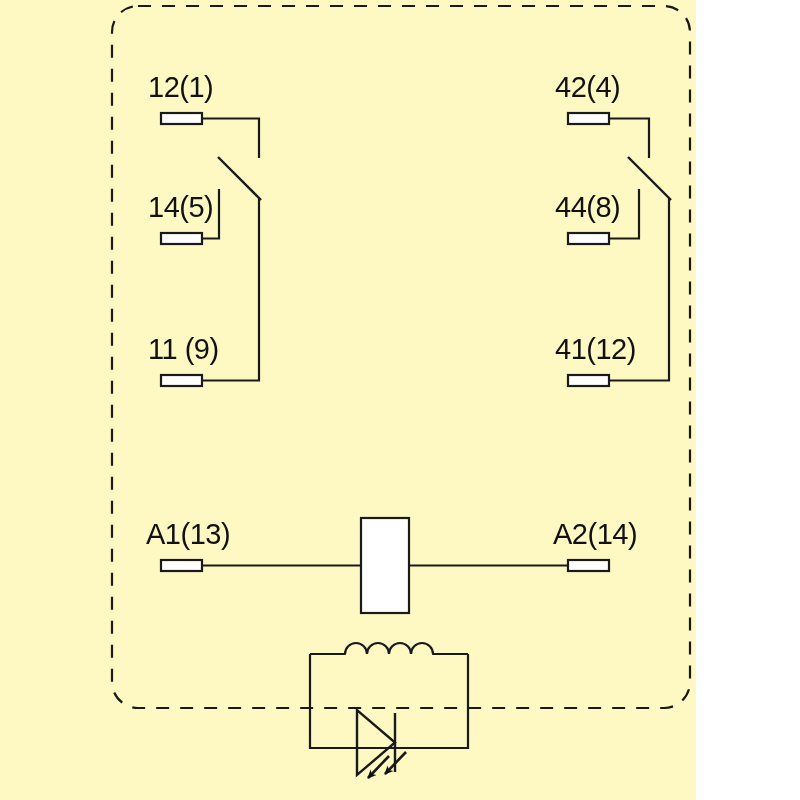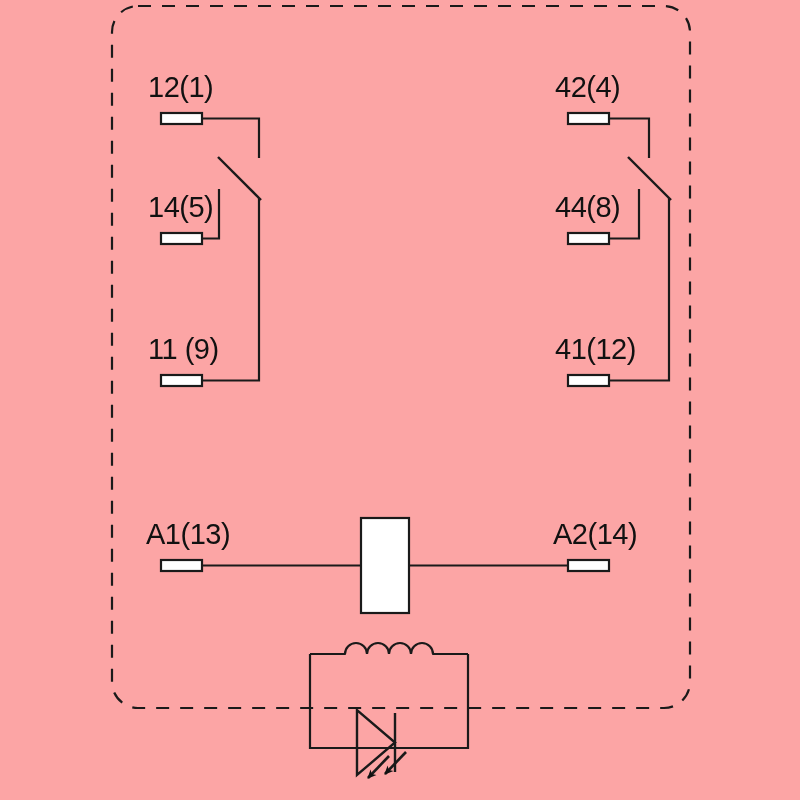--- a/index.html
+++ b/index.html
@@ -9,23 +9,23 @@
     background: #ffffff;
   }
   body {
     width: 800px;
     height: 800px;
     font-family: "Liberation Sans", sans-serif;
     overflow: hidden;
   }
   #diagram-root {
     position: relative;
-    width: 800px;
+    width: 696px;
     height: 800px;
-    background: #fca5a5;
+    background: #fef9c3;
   }
   #schematic-svg {
     display: block;
     width: 800px;
     height: 800px;
   }
   .term-label {
     font-family: "Liberation Sans", sans-serif;
     font-size: 29px;
     fill: #111111;

